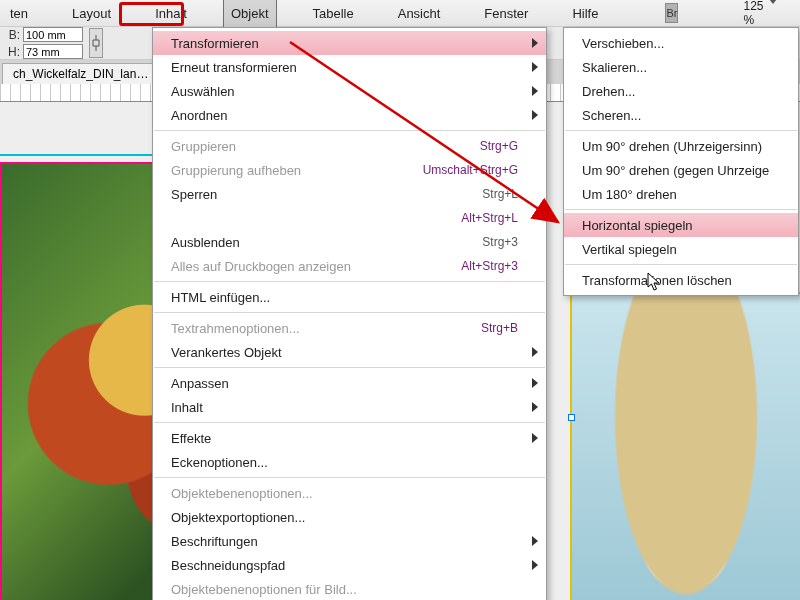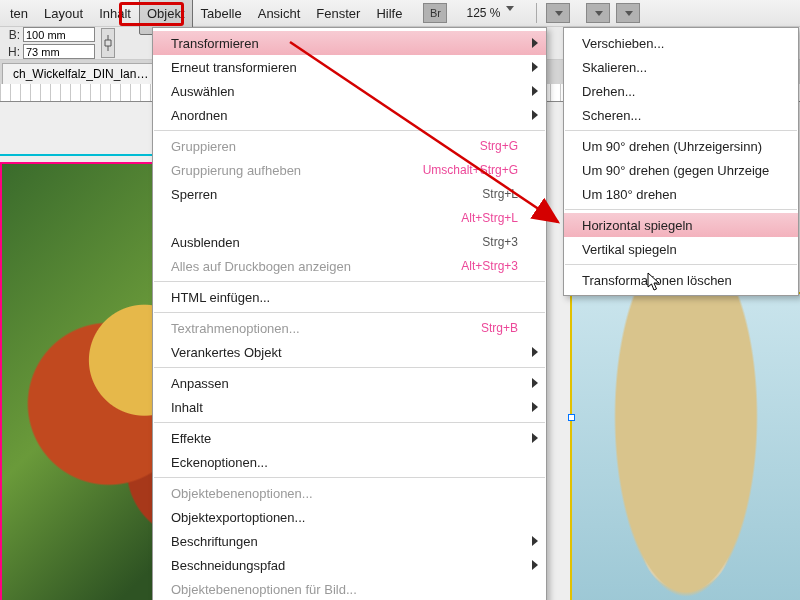--- a/index.html
+++ b/index.html
@@ -1,33 +1,33 @@
 <!DOCTYPE html>
 <html><head>
 <meta charset="utf-8">
 <style>
   * { box-sizing: border-box; margin: 0; padding: 0; font-family: "Segoe UI", Tahoma, sans-serif; }
   body { width: 800px; height: 600px; overflow: hidden; background: #e8e8e8; position: relative; }
 
   
-  .menubar { height: 26px; background: linear-gradient(#f3f3f3,#e6e6e6); display: flex; align-items: center; font-size: 13px; color: #222; padding-left: 2px; }
+  .menubar { height: 26px; background: linear-gradient(#f3f3f3,#e6e6e6); display: flex; align-items: center; font-size: 13px; color: #222; padding-left: 2px; gap: 28px; }
   .menubar .mitem { padding: 4px 8px; cursor: default; }
   .menubar .mitem.active { background: linear-gradient(#d9d9d9,#c8c8c8); border: 1px solid #707070; border-radius: 2px; padding: 13px 7px; }
   .menubar .sep { width: 10px; }
   .menubar .btn-icon { width: 24px; height: 20px; margin: 0 3px; background: #b2b2b2; border: 1px solid #888; display: inline-flex; align-items: center; justify-content: center; font-size: 11px; color:#333;text-align:center; }
   .menubar .zoom { margin: 0 6px; display:flex; align-items:flex-start; gap:4px; }
   .menubar .zoom .zv { font-size: 12px; }
   .menubar .dd-caret { width:0;height:0;border-left:4px solid transparent;border-right:4px solid transparent;border-top:5px solid #555; margin-left:2px; }
 
   
   .ctrlstrip { height: 34px; background: #eaeaea; display: flex; align-items: center; font-size: 12px; padding-left: 4px; gap: 6px; border-top:1px solid #ccc; border-bottom:1px solid #ccc; }
   .ctrlstrip .pair { display:flex; flex-direction:column; gap:2px; }
   .ctrlstrip .ln { display:flex; align-items:center; gap:3px; }
   .ctrlstrip label { width:16px; text-align:right; color:#333; }
-  .ctrlstrip input { width: 72px; height:15px; font-size:11px; padding:0 2px; border:1px solid #888; }
+  .ctrlstrip input { width: 60px; height:15px; font-size:11px; padding:0 2px; border:1px solid #888; }
   .ctrlstrip .link-icon { width:14px; height:30px; border:1px solid #999; background:#ddd; display:flex; align-items:center; justify-content:center; }
 
   
   .tabstrip { height: 24px; background: #d4d4d4; display:flex; align-items:flex-end; }
   .tabstrip .tab { background: #f2f2f2; border:1px solid #aaa; border-bottom:none; padding: 3px 10px; font-size: 12px; margin-left:2px; max-width: 160px; white-space: nowrap; overflow:hidden; text-overflow: ellipsis; }
 
   
   .ruler-h { height: 18px; background: #fff; border-bottom:1px solid #888; position: relative; }
   .ruler-h::before { content:""; position:absolute; inset:0; background: repeating-linear-gradient(to right, #777 0 1px, transparent 1px 10px); opacity:.4; }
 
@@ -47,21 +47,21 @@
      border-left: 2px solid #e2c100; border-top: 2px solid #e2c100;
   }
   .sel-handle { position:absolute; width:7px; height:7px; background:#fff; border:1px solid #0074ff; }
 
   
   .menu { position:absolute; background:#fff; border:1px solid #9a9a9a; box-shadow: 3px 3px 6px rgba(0,0,0,.25); font-size: 13px; color:#222; padding: 3px 0; }
   .menu .row { display:flex; align-items:center; height:24px; padding: 0 16px 0 18px; white-space:nowrap; position:relative; }
   .menu .row.disabled { color:#9a9a9a; }
   .menu .row.hover { background: linear-gradient(#f7cbd3,#f3b2bd); }
   .menu .row .shortcut { position:absolute; right:28px; color:#555; font-size:12px; }
-  .menu .row.disabled .shortcut { color:#ec4899; }
+  .menu .row.disabled .shortcut { color:#701a75; }
   .menu .row .sub-caret { position:absolute; right:8px; width:0;height:0;border-top:5px solid transparent;border-bottom:5px solid transparent;border-left:6px solid #333; }
   .menu hr { border:none; border-top:1px solid #d6d6d6; margin:3px 1px; }
 
   #menu-objekt { left:152px; top:27px; width:395px; }
   #menu-transform { left:563px; top:27px; width:236px; }
 
   
   .red-box { position:absolute; left:119px; top:2px; width:65px; height:24px; border:3px solid #d40000; border-radius:3px; pointer-events:none; }
 
   

